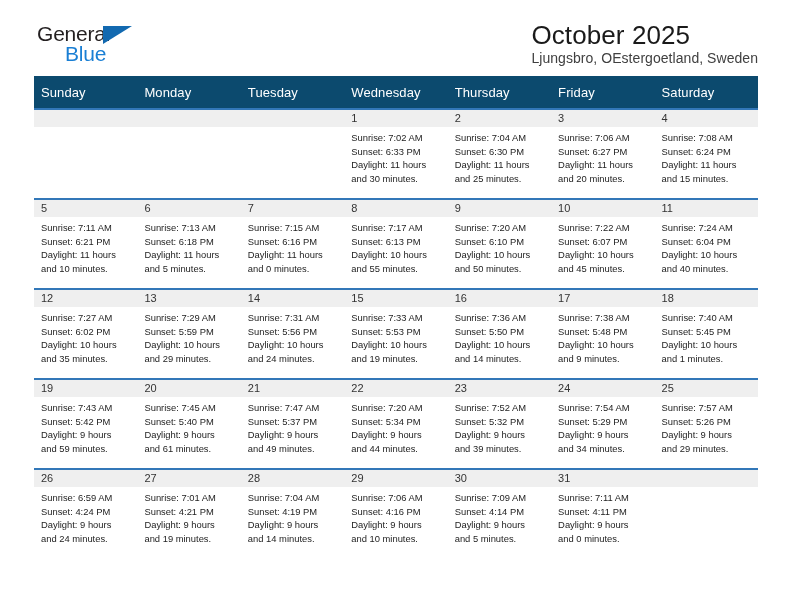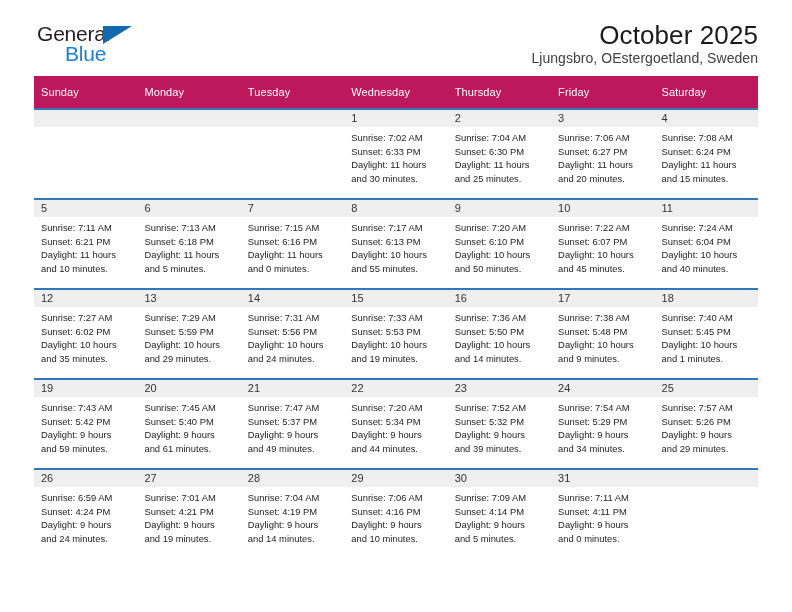--- a/index.html
+++ b/index.html
@@ -59,21 +59,21 @@
     top: 20px;
     font-size: 21px;
     color: #1a7fd4;
     letter-spacing: -0.2px;
   }
 
   .title-block {
     position: absolute;
     right: 0;
     top: 22px;
-    text-align: right;
+    text-align: left;
   }
   .cal-title {
     font-size: 26px;
     font-weight: normal;
     color: #1a1a1a;
     line-height: 1.05;
     letter-spacing: 0.1px;
   }
   .cal-subtitle {
     margin-top: 1px;
@@ -82,23 +82,23 @@
     letter-spacing: 0.05px;
   }
 
   
   .calendar {
     width: 724px;
     border-collapse: collapse;
     table-layout: fixed;
   }
   .calendar th {
-    background: #be185d;
+    background: #0c4a6e;
     color: #ffffff;
-    font-size: 11px;
+    font-size: 13px;
     font-weight: normal;
     text-align: left;
     padding: 6px 0 6px 7px;
     height: 20px;
     letter-spacing: 0.1px;
   }
   .weekrow > td {
     padding: 0;
     vertical-align: top;
     border-top: 2px solid #3277b8;

